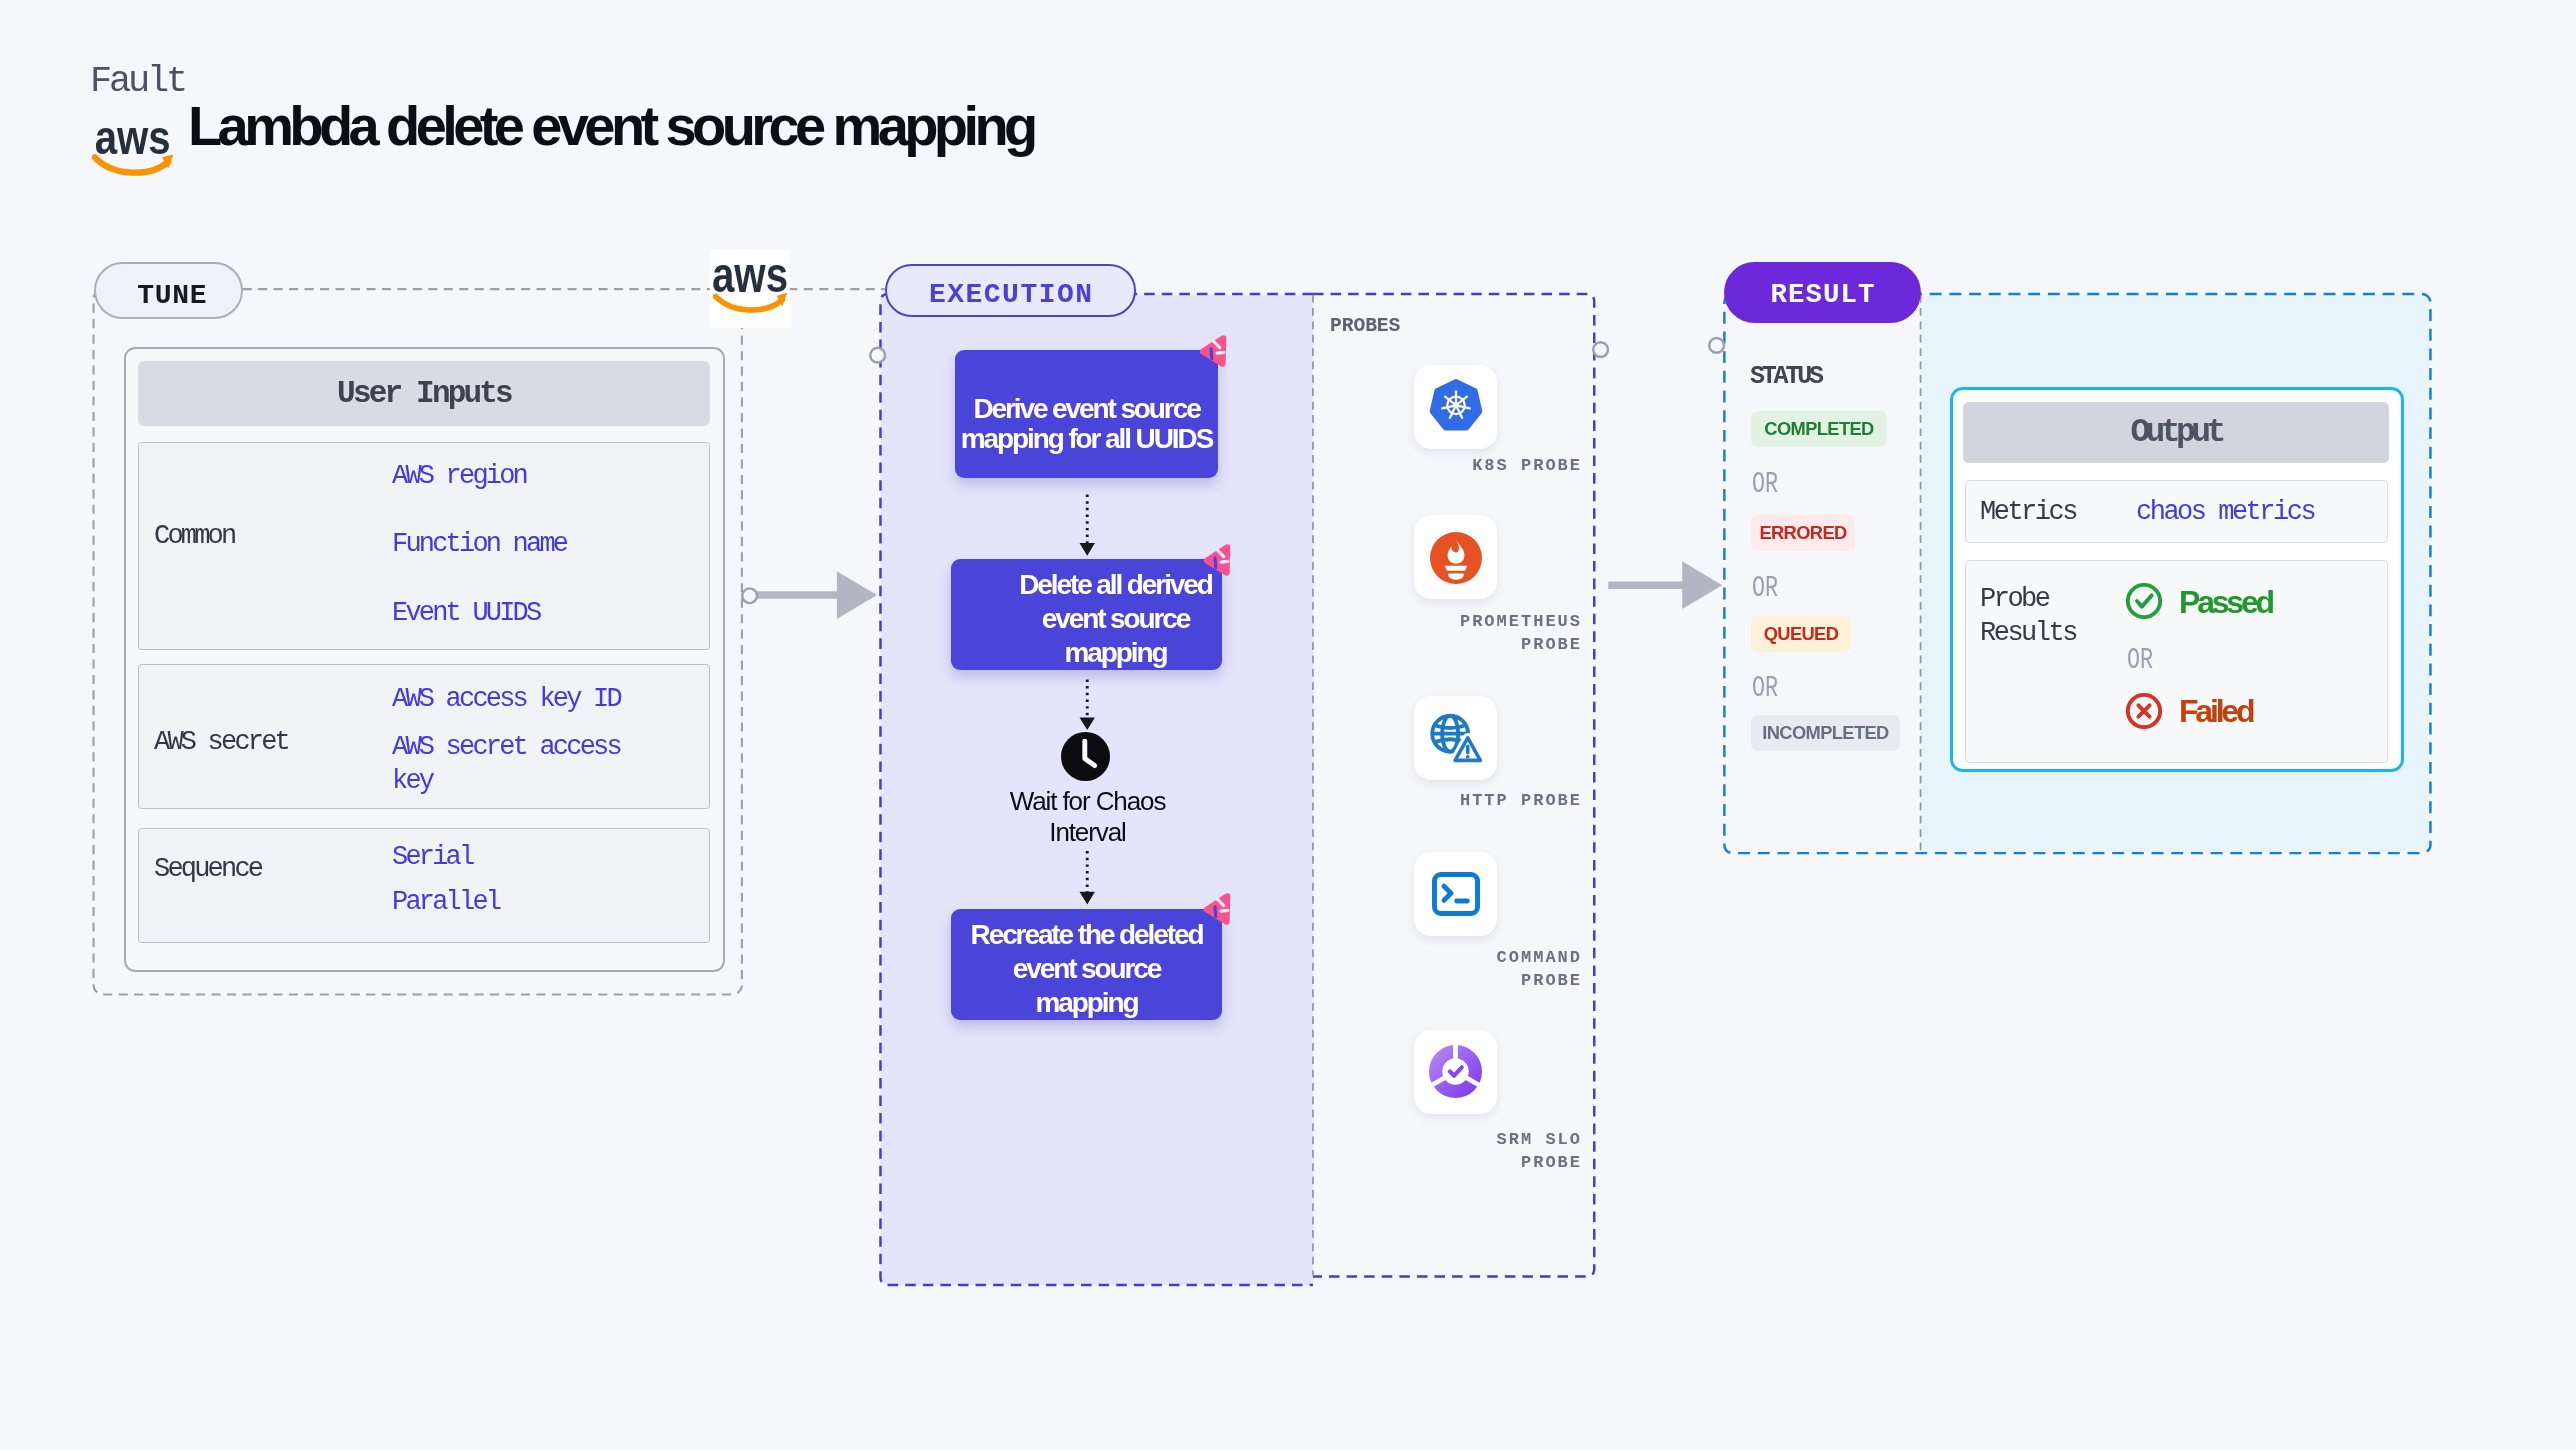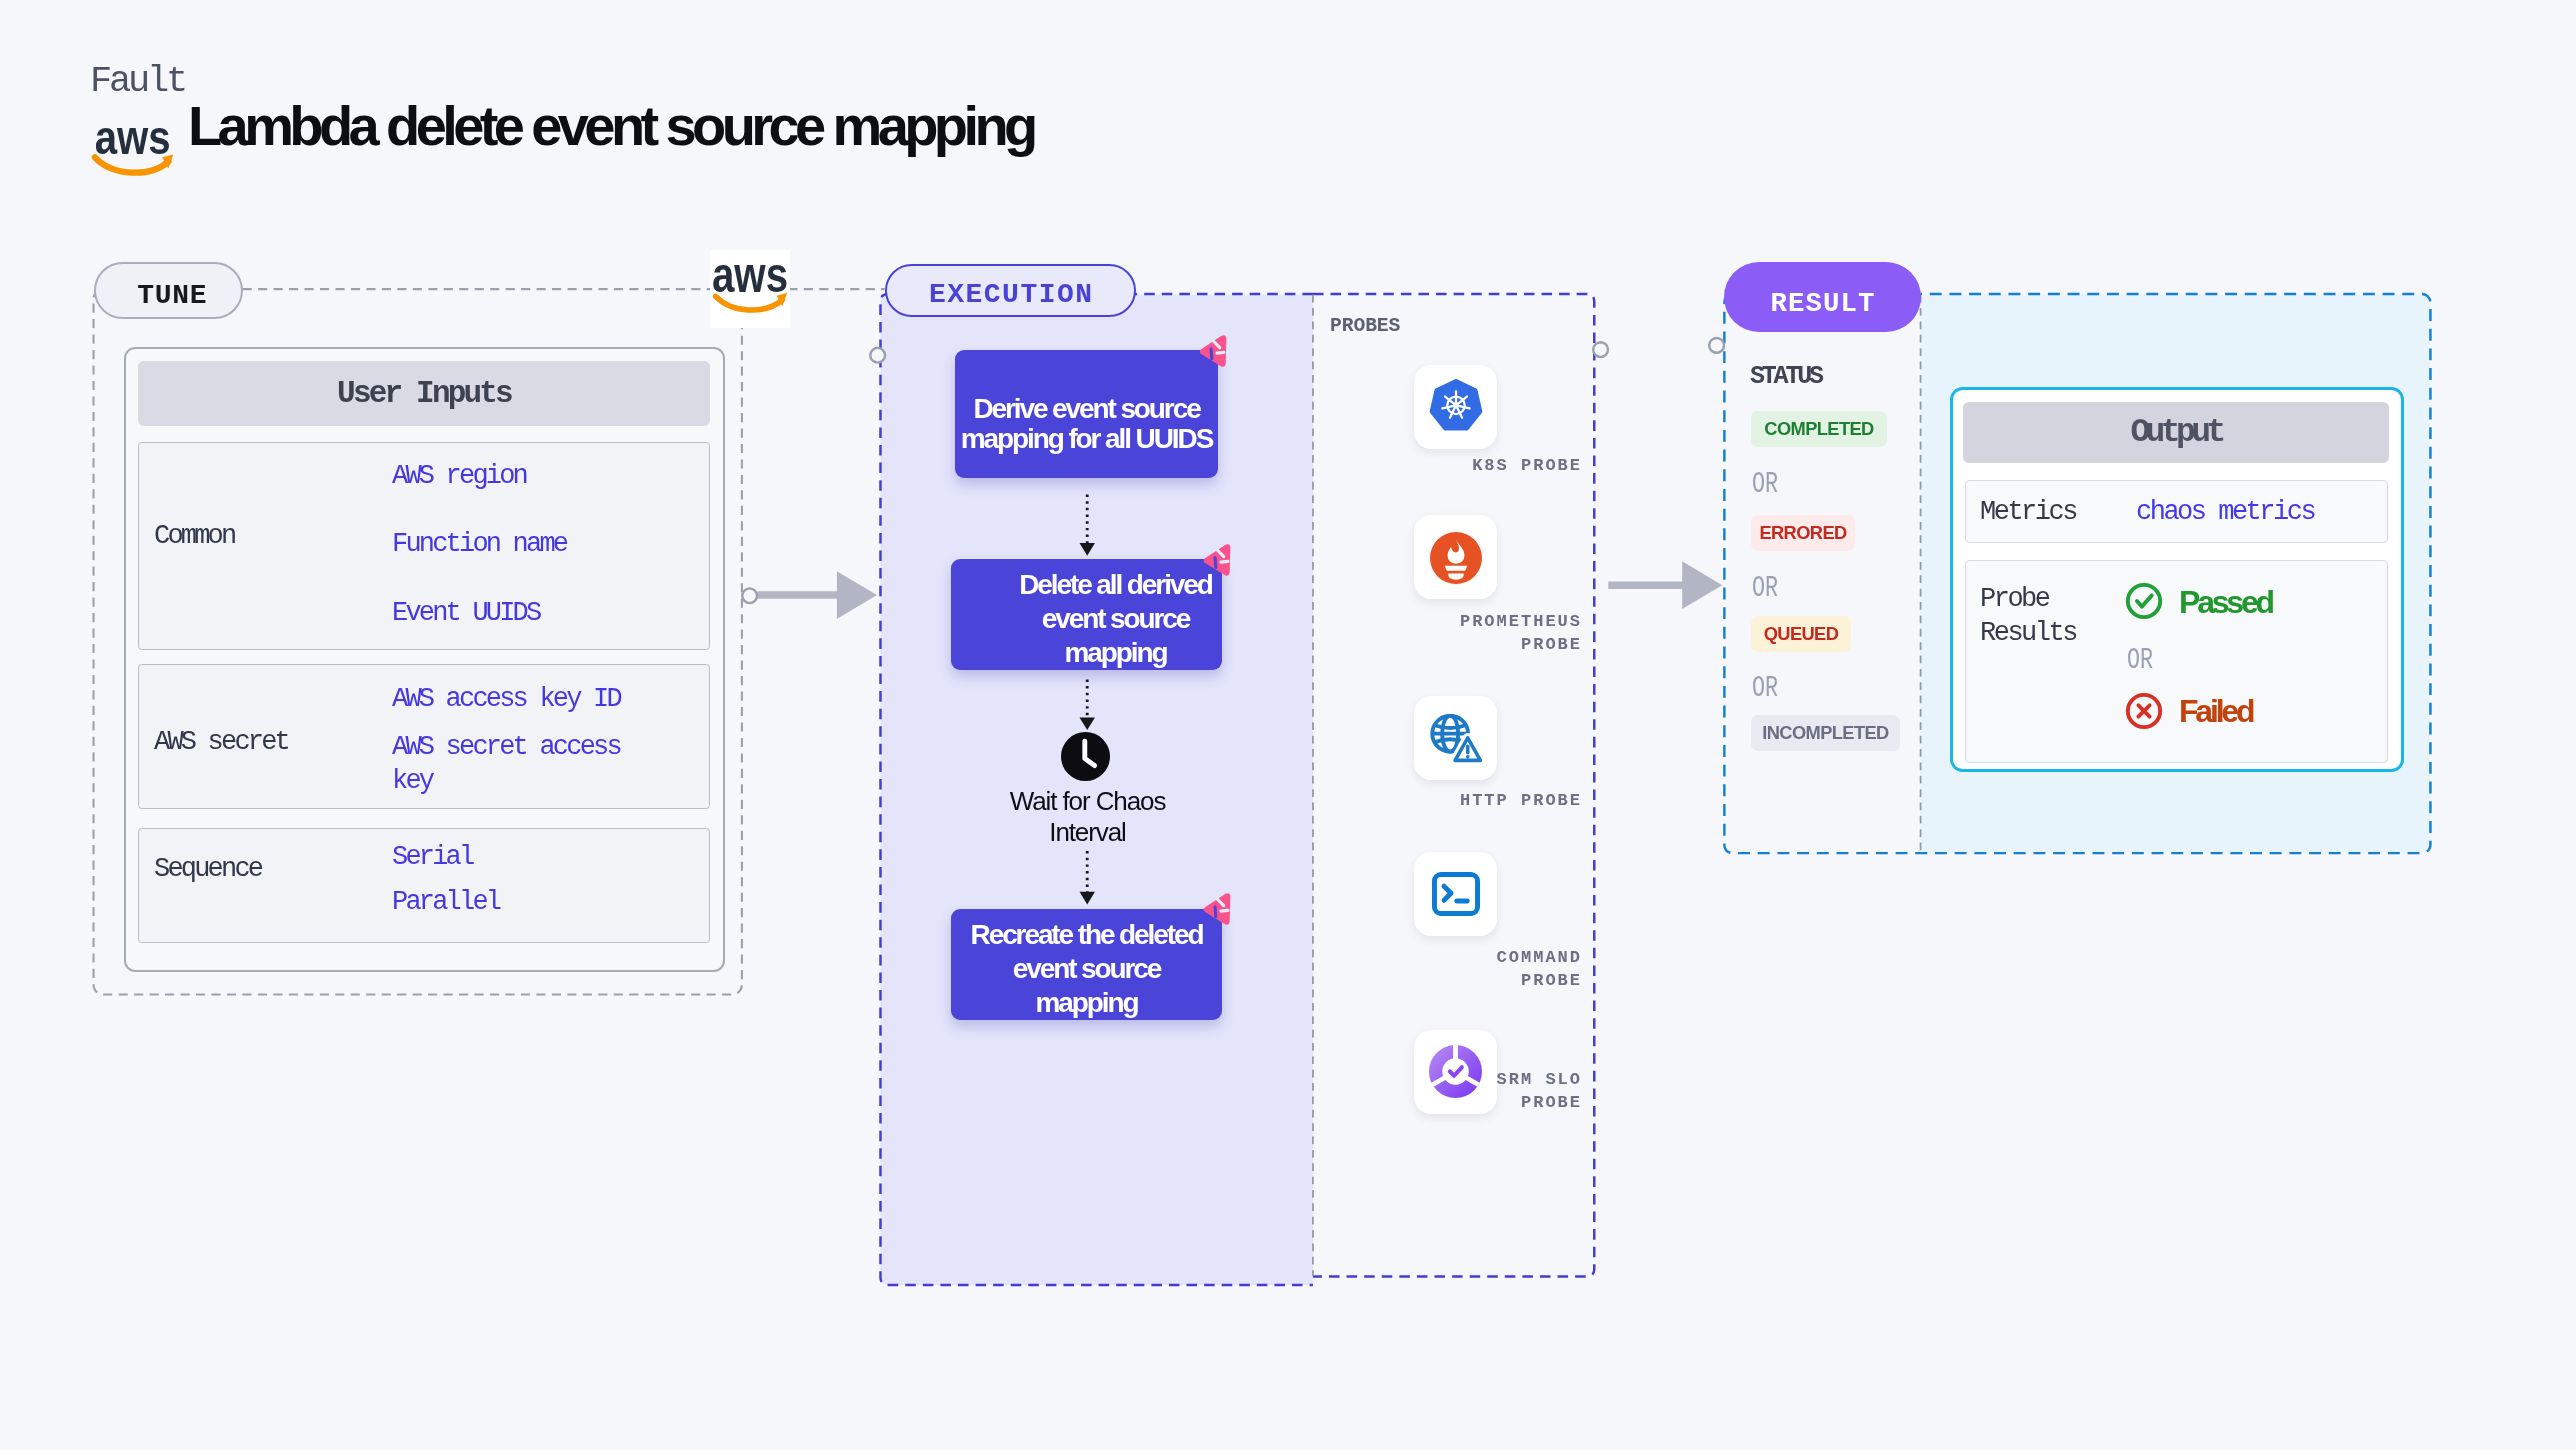--- a/index.html
+++ b/index.html
@@ -133,21 +133,21 @@
 </style>
 <div class="pcard" style="top:365px"></div>
 <div class="pcard" style="top:515px"></div>
 <div class="pcard" style="top:696px"></div>
 <div class="pcard" style="top:852px"></div>
 <div class="pcard" style="top:1030px"></div>
 <div class="plabel" style="top:454px">K8S PROBE</div>
 <div class="plabel" style="top:610px">PROMETHEUS<br>PROBE</div>
 <div class="plabel" style="top:789px">HTTP PROBE</div>
 <div class="plabel" style="top:946px">COMMAND<br>PROBE</div>
-<div class="plabel" style="top:1068px">SRM SLO<br>PROBE</div>
+<div class="plabel" style="top:1128px">SRM SLO<br>PROBE</div>
 
 <svg class="abs" style="left:1428px;top:378px" width="56" height="56" viewBox="-40 -40 80 80">
   <polygon points="0,-35 27.4,-21.8 34.1,7.8 15.2,31.5 -15.2,31.5 -34.1,7.8 -27.4,-21.8" fill="#326ce5" stroke="#326ce5" stroke-width="7" stroke-linejoin="round"></polygon>
   <g stroke="#fff" stroke-width="3.2" fill="none" stroke-linecap="round">
     <circle cx="0" cy="-1" r="12.5"></circle>
     <line x1="0" y1="-1" x2="0" y2="-21"></line>
     <line x1="0" y1="-1" x2="15.6" y2="-13.5"></line>
     <line x1="0" y1="-1" x2="19.5" y2="3.4"></line>
     <line x1="0" y1="-1" x2="8.7" y2="16.9"></line>
     <line x1="0" y1="-1" x2="-8.7" y2="16.9"></line>
@@ -194,21 +194,21 @@
   <circle cx="0" cy="0" r="38" fill="url(#srmg)"></circle>
   <g stroke="#ffffff" stroke-width="7">
     <line x1="0" y1="0" x2="0" y2="-38"></line>
     <line x1="0" y1="0" x2="33" y2="19"></line>
     <line x1="0" y1="0" x2="-33" y2="19"></line>
   </g>
   <circle cx="0" cy="0" r="19" fill="#fff"></circle>
   <path d="M-8,0 L-2,6 L9,-6" fill="none" stroke="#8b45f5" stroke-width="6" stroke-linecap="round" stroke-linejoin="round"></path>
 </svg>
 
-<div class="abs pill mono" style="left:1724px;top:262px;width:197px;height:58px;padding-top:12px;background:#8b5cf6;font-size:27.4px;font-weight:bold;letter-spacing:1.1px;color:#fff;text-indent:1.1px;">RESULT</div>
+<div class="abs pill mono" style="left:1724px;top:262px;width:197px;height:58px;padding-top:3px;background:#6d28d9;font-size:27.4px;font-weight:bold;letter-spacing:1.1px;color:#fff;text-indent:1.1px;">RESULT</div>
 <div class="abs mono" style="left:1750px;top:362px;font-size:25px;font-weight:bold;letter-spacing:-3.2px;color:#3f4554;">STATUS</div>
 <style>
  .badge{position:absolute;left:1751px;height:36px;border-radius:7px;display:flex;align-items:center;justify-content:center;font-weight:bold;font-size:18.3px;letter-spacing:-0.6px;}
  .orx{position:absolute;left:1752px;font-family:"Liberation Mono",monospace;font-size:29px;color:#9aa0b4;transform:scaleX(0.75);transform-origin:0 0;}
 </style>
 <div class="badge" style="top:411px;width:136px;background:#e2f3e3;color:#1e7e34;">COMPLETED</div>
 <div class="orx" style="top:468px;">OR</div>
 <div class="badge" style="top:515px;width:104px;background:#fcebea;color:#c5281c;">ERRORED</div>
 <div class="orx" style="top:572px;">OR</div>
 <div class="badge" style="top:616px;width:100px;background:#fcf2d7;color:#c5281c;">QUEUED</div>

